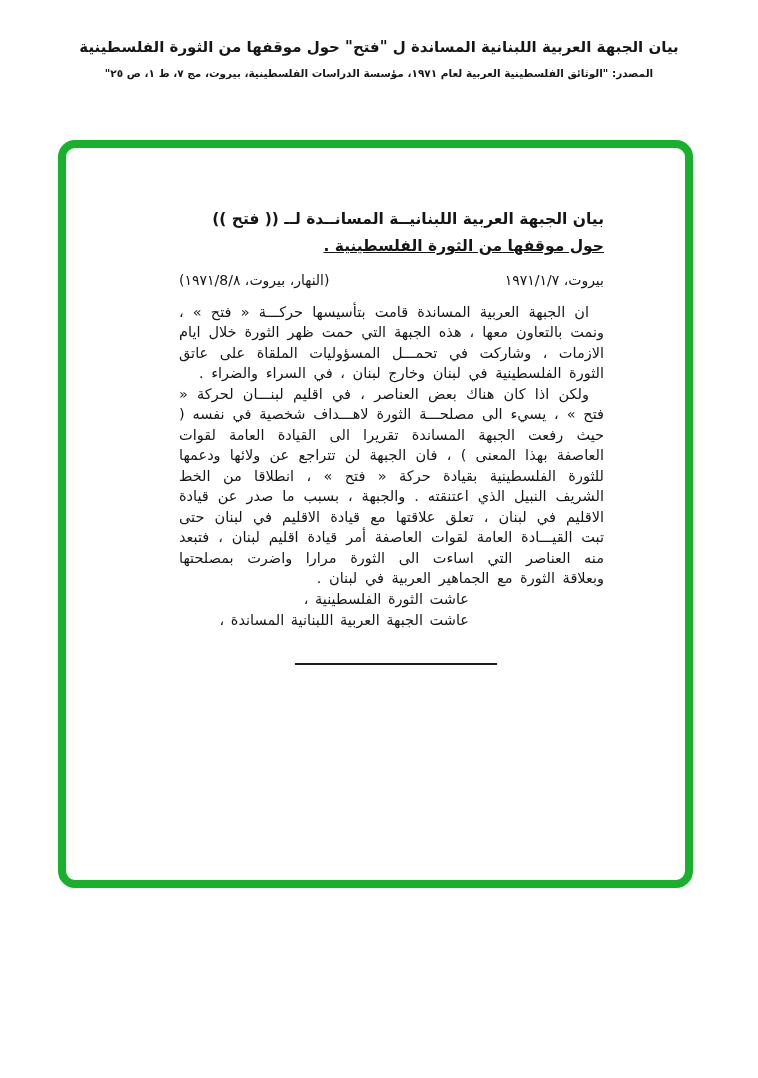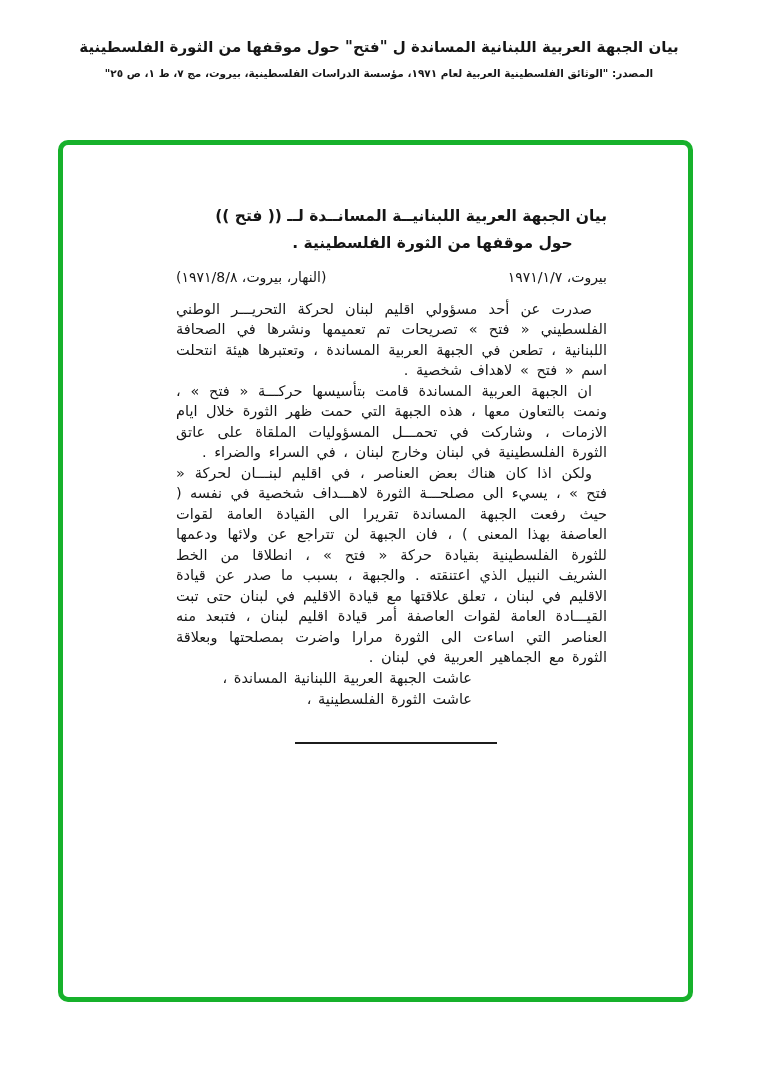--- a/index.html
+++ b/index.html
@@ -19,37 +19,37 @@
     letter-spacing: 0px;
   }
   .hdr-source {
     margin-top: 11px;
     font-size: 10.5px; font-weight: bold;
   }
 
   
   .frame {
     position: absolute; left: 58px; top: 140px;
-    width: 635px; height: 862px;
+    width: 635px; height: 748px;
     box-sizing: border-box;
-    border: 5px solid #3b82f6;
-    border-radius: 10px;
+    border: 8px solid #3b82f6;
+    border-radius: 17px;
     background: #ffffff;
   }
 
   
   .doc {
     direction: rtl;
     padding: 58px 81px 0 113px;
     font-size: 14.5px;
     line-height: 20.5px;
   }
   .doc-title { font-weight: bold; font-size: 15.5px; line-height: 27px; }
   .doc-title .l1 { text-align: right; white-space: nowrap; }
-  .doc-title .l2 { text-align: center; padding-left: 82px; white-space: nowrap; }
+  .doc-title .l2 { text-align: right; padding-left: 82px; white-space: nowrap; text-decoration: underline; }
 
   .date-row {
     display: flex; justify-content: space-between; align-items: baseline;
     margin-top: 10px;
     font-size: 14px;
   }
   .date-row .place { margin-left: 0; padding-left: 0; }
   .date-row .right-item { margin-left: 25px; }
 
   .doc-body { margin-top: 11px; }
@@ -88,28 +88,27 @@
         <div class="l1">بيان الجبهة العربية اللبنانيــة المسانــدة لــ (( فتح ))</div>
         <div class="l2">حول موقفها من الثورة الفلسطينية .</div>
       </div>
 
       <div class="date-row">
         <span class="place right-item">بيروت، ١٩٧١/١/٧</span>
         <span class="pub">(النهار، بيروت، ١٩٧١/8/٨)</span>
       </div>
 
       <div class="doc-body">
-        <p>صدرت عن أحد مسؤولي اقليم لبنان لحركة التحريـــر الوطني الفلسطيني « فتح » تصريحات تم تعميمها ونشرها في الصحافة اللبنانية ، تطعن في الجبهة العربية المساندة ، وتعتبرها هيئة انتحلت اسم « فتح » لاهداف شخصية .</p>
         <p>ان الجبهة العربية المساندة قامت بتأسيسها حركـــة « فتح » ، ونمت بالتعاون معها ، هذه الجبهة التي حمت ظهر الثورة خلال ايام الازمات ، وشاركت في تحمـــل المسؤوليات الملقاة على عاتق الثورة الفلسطينية في لبنان وخارج لبنان ، في السراء والضراء .</p>
         <p>ولكن اذا كان هناك بعض العناصر ، في اقليم لبنـــان لحركة « فتح » ، يسيء الى مصلحـــة الثورة لاهـــداف شخصية في نفسه ( حيث رفعت الجبهة المساندة تقريرا الى القيادة العامة لقوات العاصفة بهذا المعنى ) ، فان الجبهة لن تتراجع عن ولائها ودعمها للثورة الفلسطينية بقيادة حركة « فتح » ، انطلاقا من الخط الشريف النبيل الذي اعتنقته . والجبهة ، بسبب ما صدر عن قيادة الاقليم في لبنان ، تعلق علاقتها مع قيادة الاقليم في لبنان حتى تبت القيـــادة العامة لقوات العاصفة أمر قيادة اقليم لبنان ، فتبعد منه العناصر التي اساءت الى الثورة مرارا واضرت بمصلحتها وبعلاقة الثورة مع الجماهير العربية في لبنان .</p>
       </div>
 
       <div class="slogans">
+        <div class="s">عاشت الثورة الفلسطينية ،</div>
         <div class="s">عاشت الجبهة العربية اللبنانية المساندة ،</div>
-        <div class="s">عاشت الثورة الفلسطينية ،</div>
       </div>
 
       <div class="endrule"></div>
 
     </div>
   </div>
 
 </div>
 
 </body></html>

